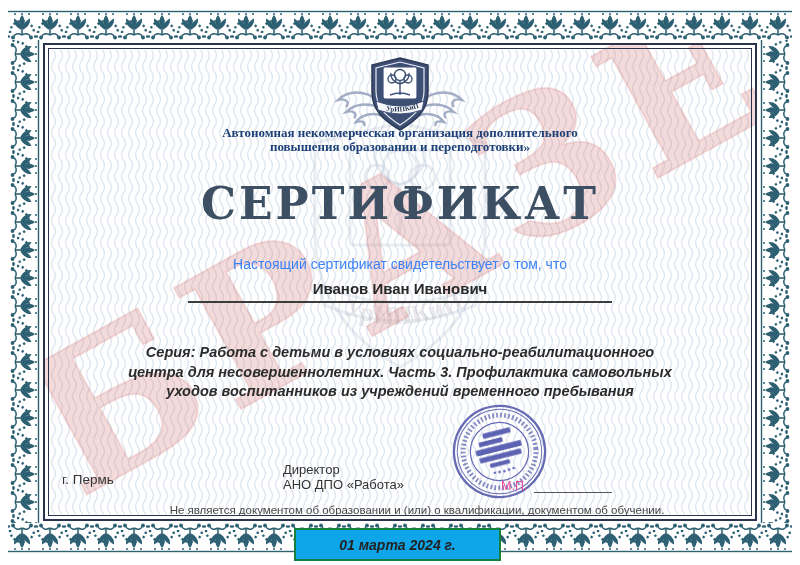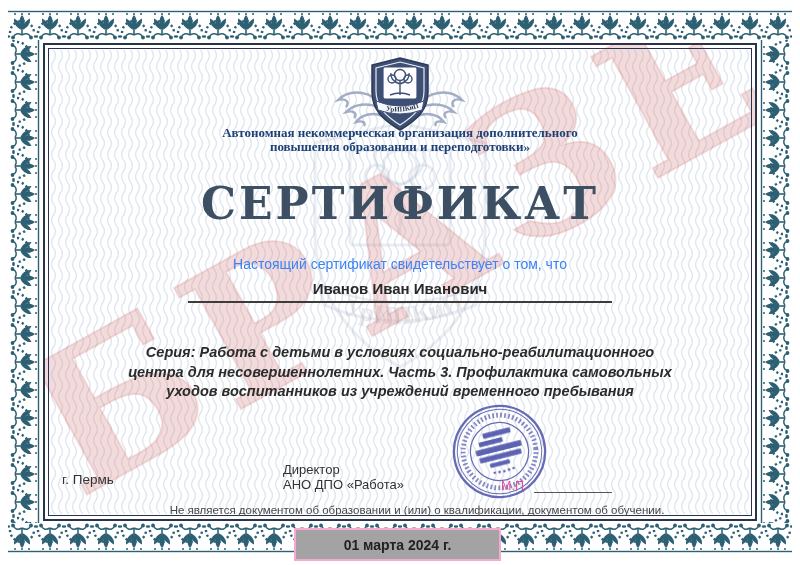--- a/index.html
+++ b/index.html
@@ -25,23 +25,23 @@
   .intro{top:256px;font-size:14px;color:#3b82f6;}
   .name{top:280px;font-size:15px;font-weight:bold;color:#282828;}
   .rule{top:301px;left:188px;width:424px;border-top:2px solid #3c3c3c;height:0;}
   .action{top:318px;font-size:14px;color:#3a3a3a;}
   .course{top:343px;font-size:14.5px;line-height:19.5px;font-weight:bold;color:#2b2b2b;font-style:italic;}
   .director{left:283px;top:463px;font-size:13px;line-height:14.5px;color:#333;}
   .city{left:62px;top:472px;font-size:13.5px;color:#333;}
   .mp{left:501px;top:479px;font-size:12.5px;color:#ec4899;}
   .sigline{left:534px;top:492px;width:78px;border-top:1.5px solid #555;height:0;}
   .disclaimer{top:504px;font-size:11.5px;color:#474747;padding-left:34px;}
-  .datebox{left:294px;top:528px;width:203px;height:29px;background:#a3a3a3;border:2px solid #f9a8d4;
+  .datebox{left:294px;top:528px;width:203px;height:29px;background:#0ea5e9;border:2px solid #15803d;
            z-index:5;display:flex;align-items:center;justify-content:center;
-           font-size:14px;font-weight:bold;color:#222;}
+           font-size:14px;font-weight:bold;color:#222;font-style:italic;}
   svg{display:block;}
 </style>
 </head>
 <body>
 
 <div class="cert">
 
   <div class="clip">
     <svg style="position:absolute;left:5px;top:5px;" width="700" height="464" viewBox="0 0 700 464">
       <defs>

